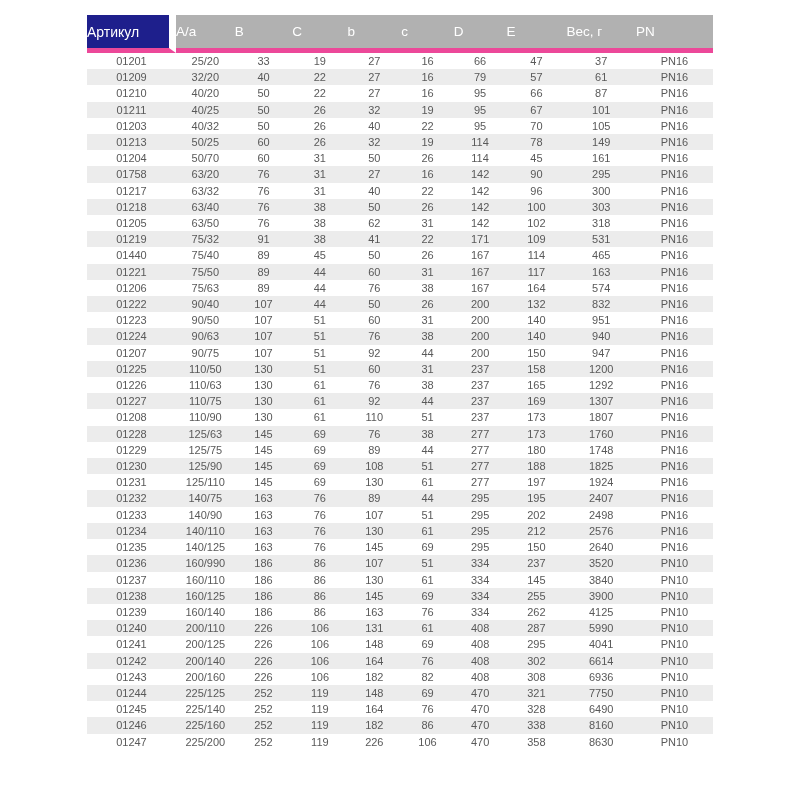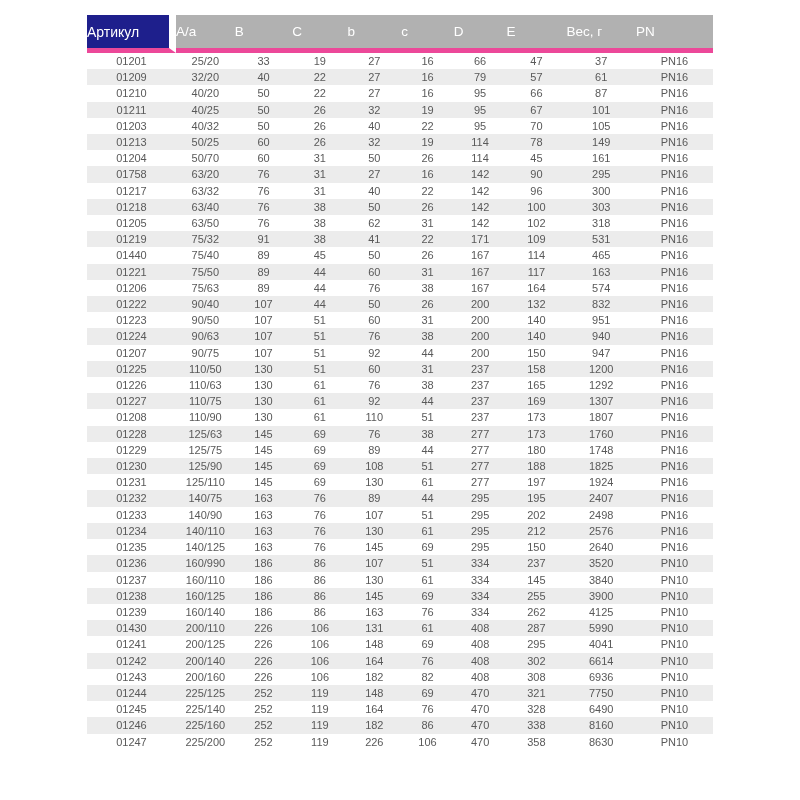--- a/index.html
+++ b/index.html
@@ -503,21 +503,21 @@
           <td>186</td>
           <td>86</td>
           <td>163</td>
           <td>76</td>
           <td>334</td>
           <td>262</td>
           <td>4125</td>
           <td>PN10</td>
         </tr>
         <tr>
-          <td>01430</td>
+          <td>01240</td>
           <td>200/110</td>
           <td>226</td>
           <td>106</td>
           <td>131</td>
           <td>61</td>
           <td>408</td>
           <td>287</td>
           <td>5990</td>
           <td>PN10</td>
         </tr>

